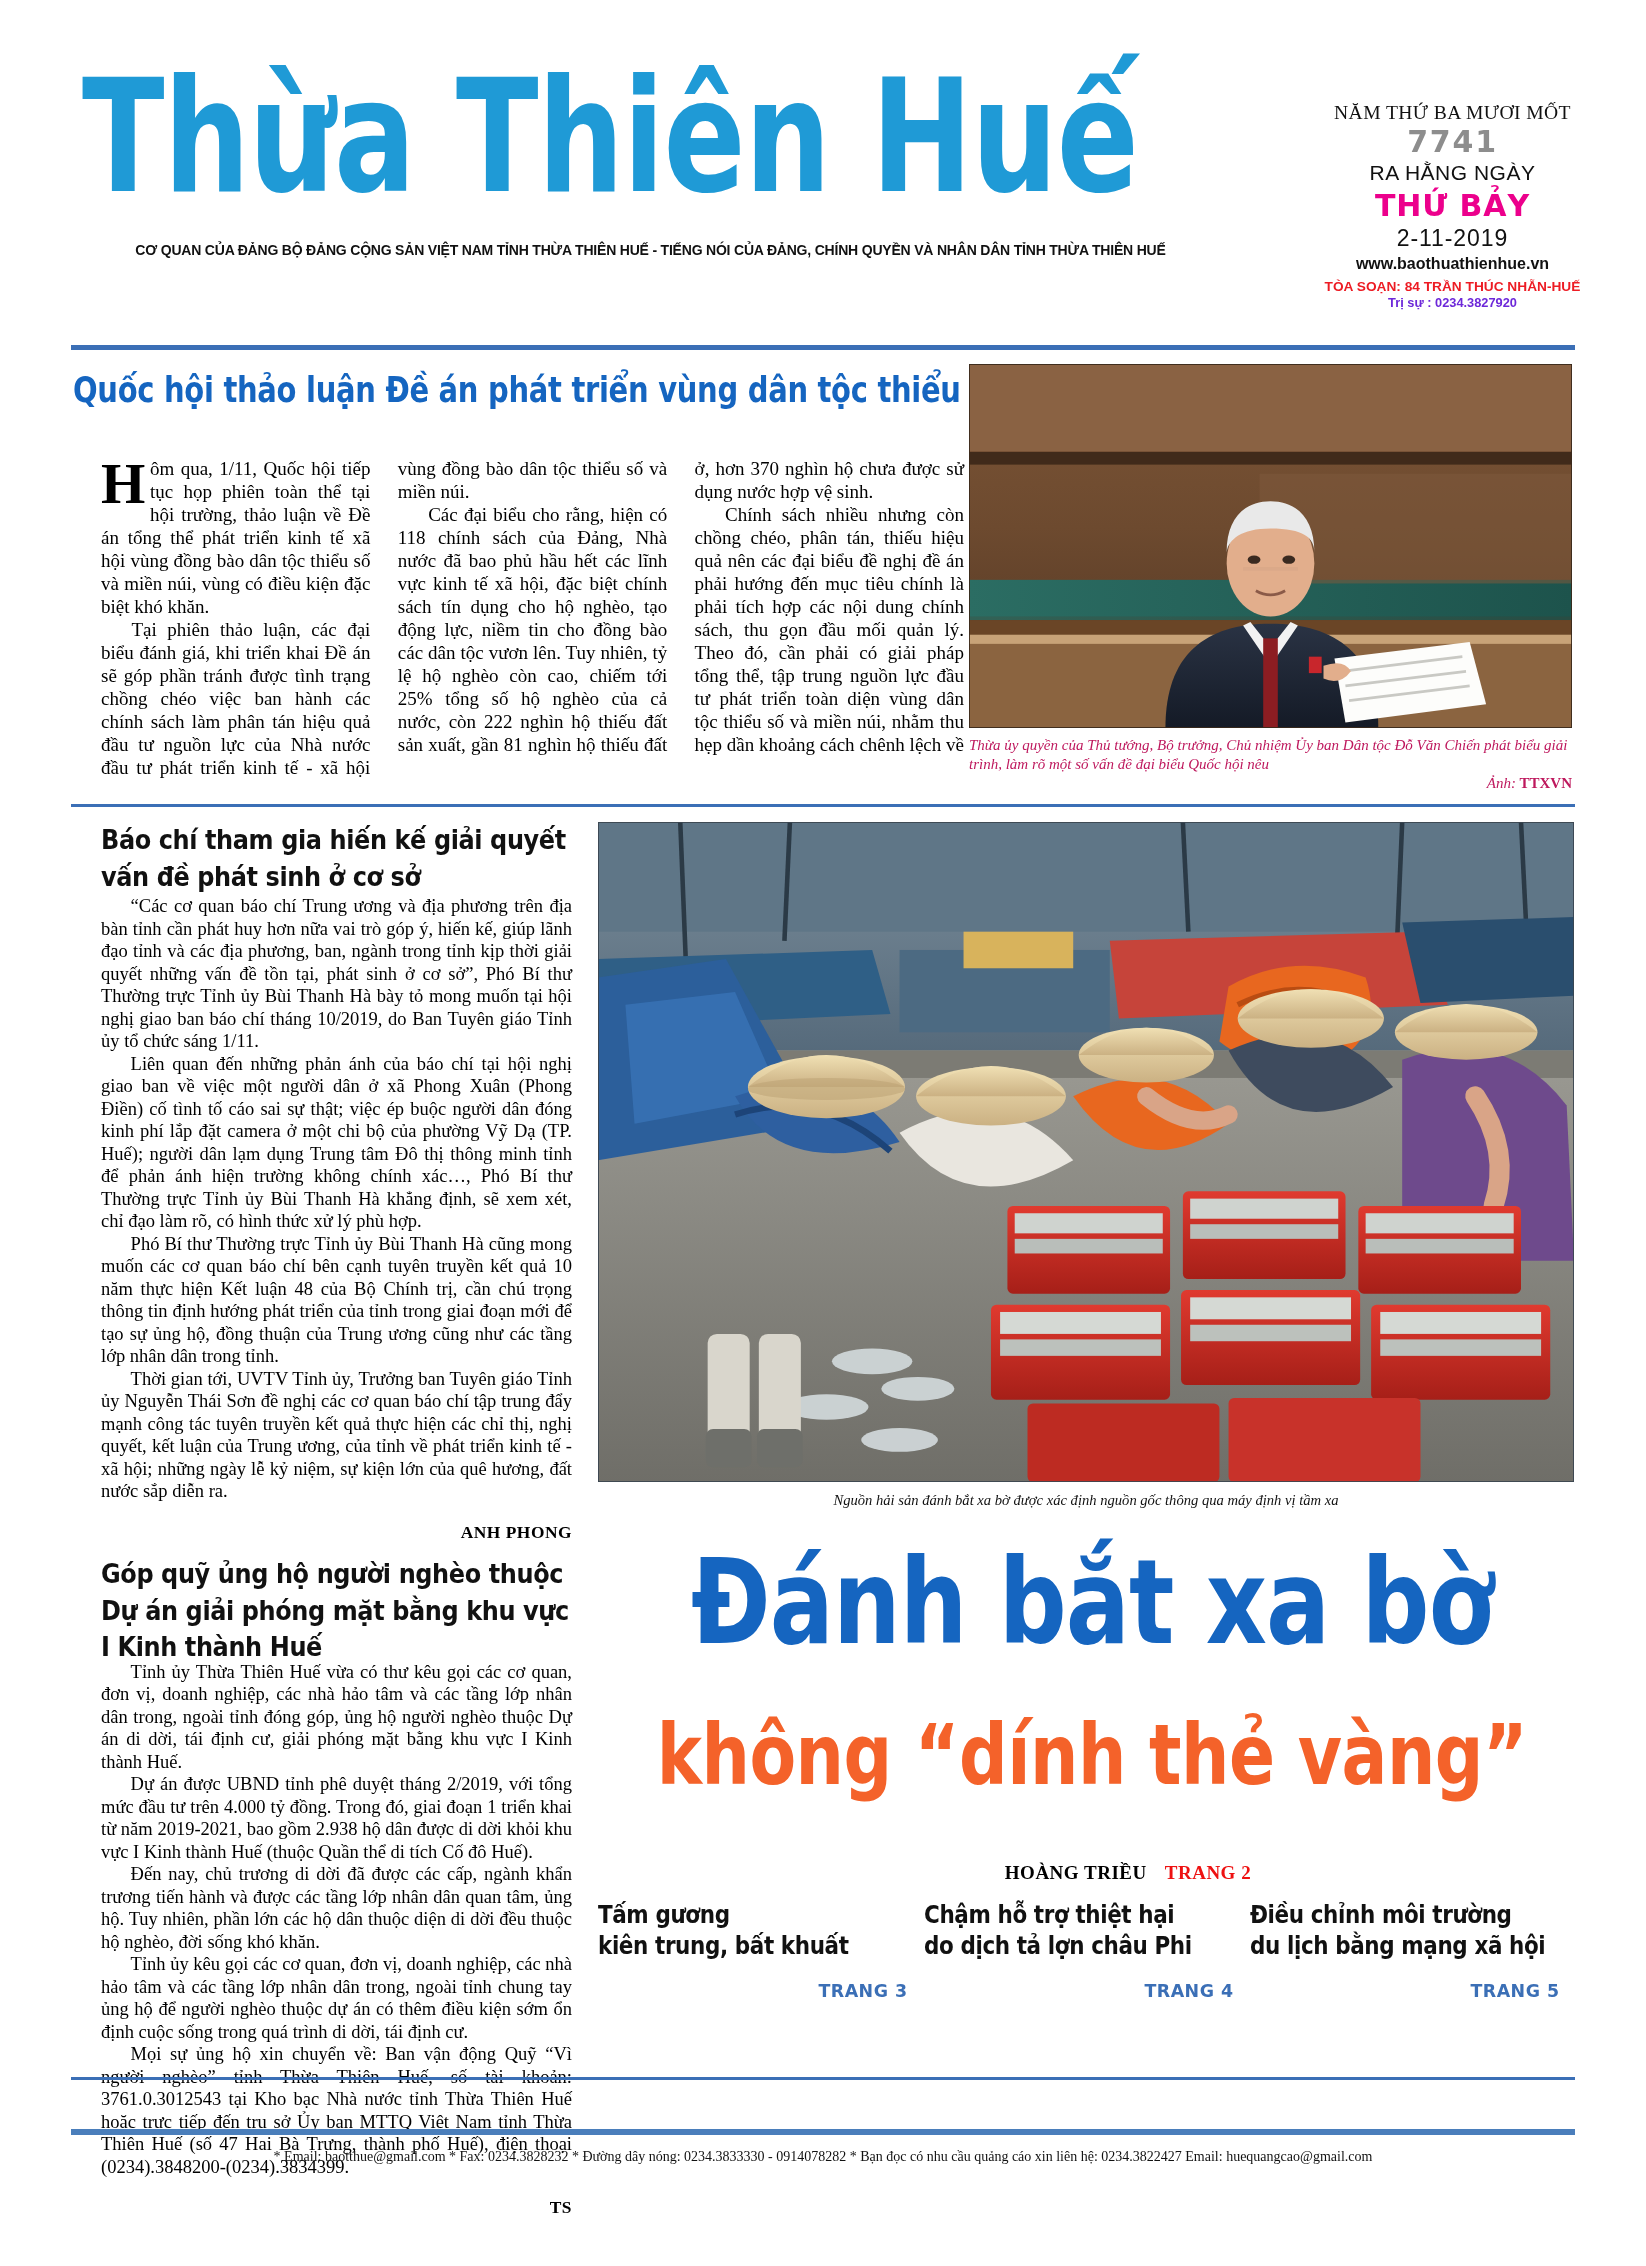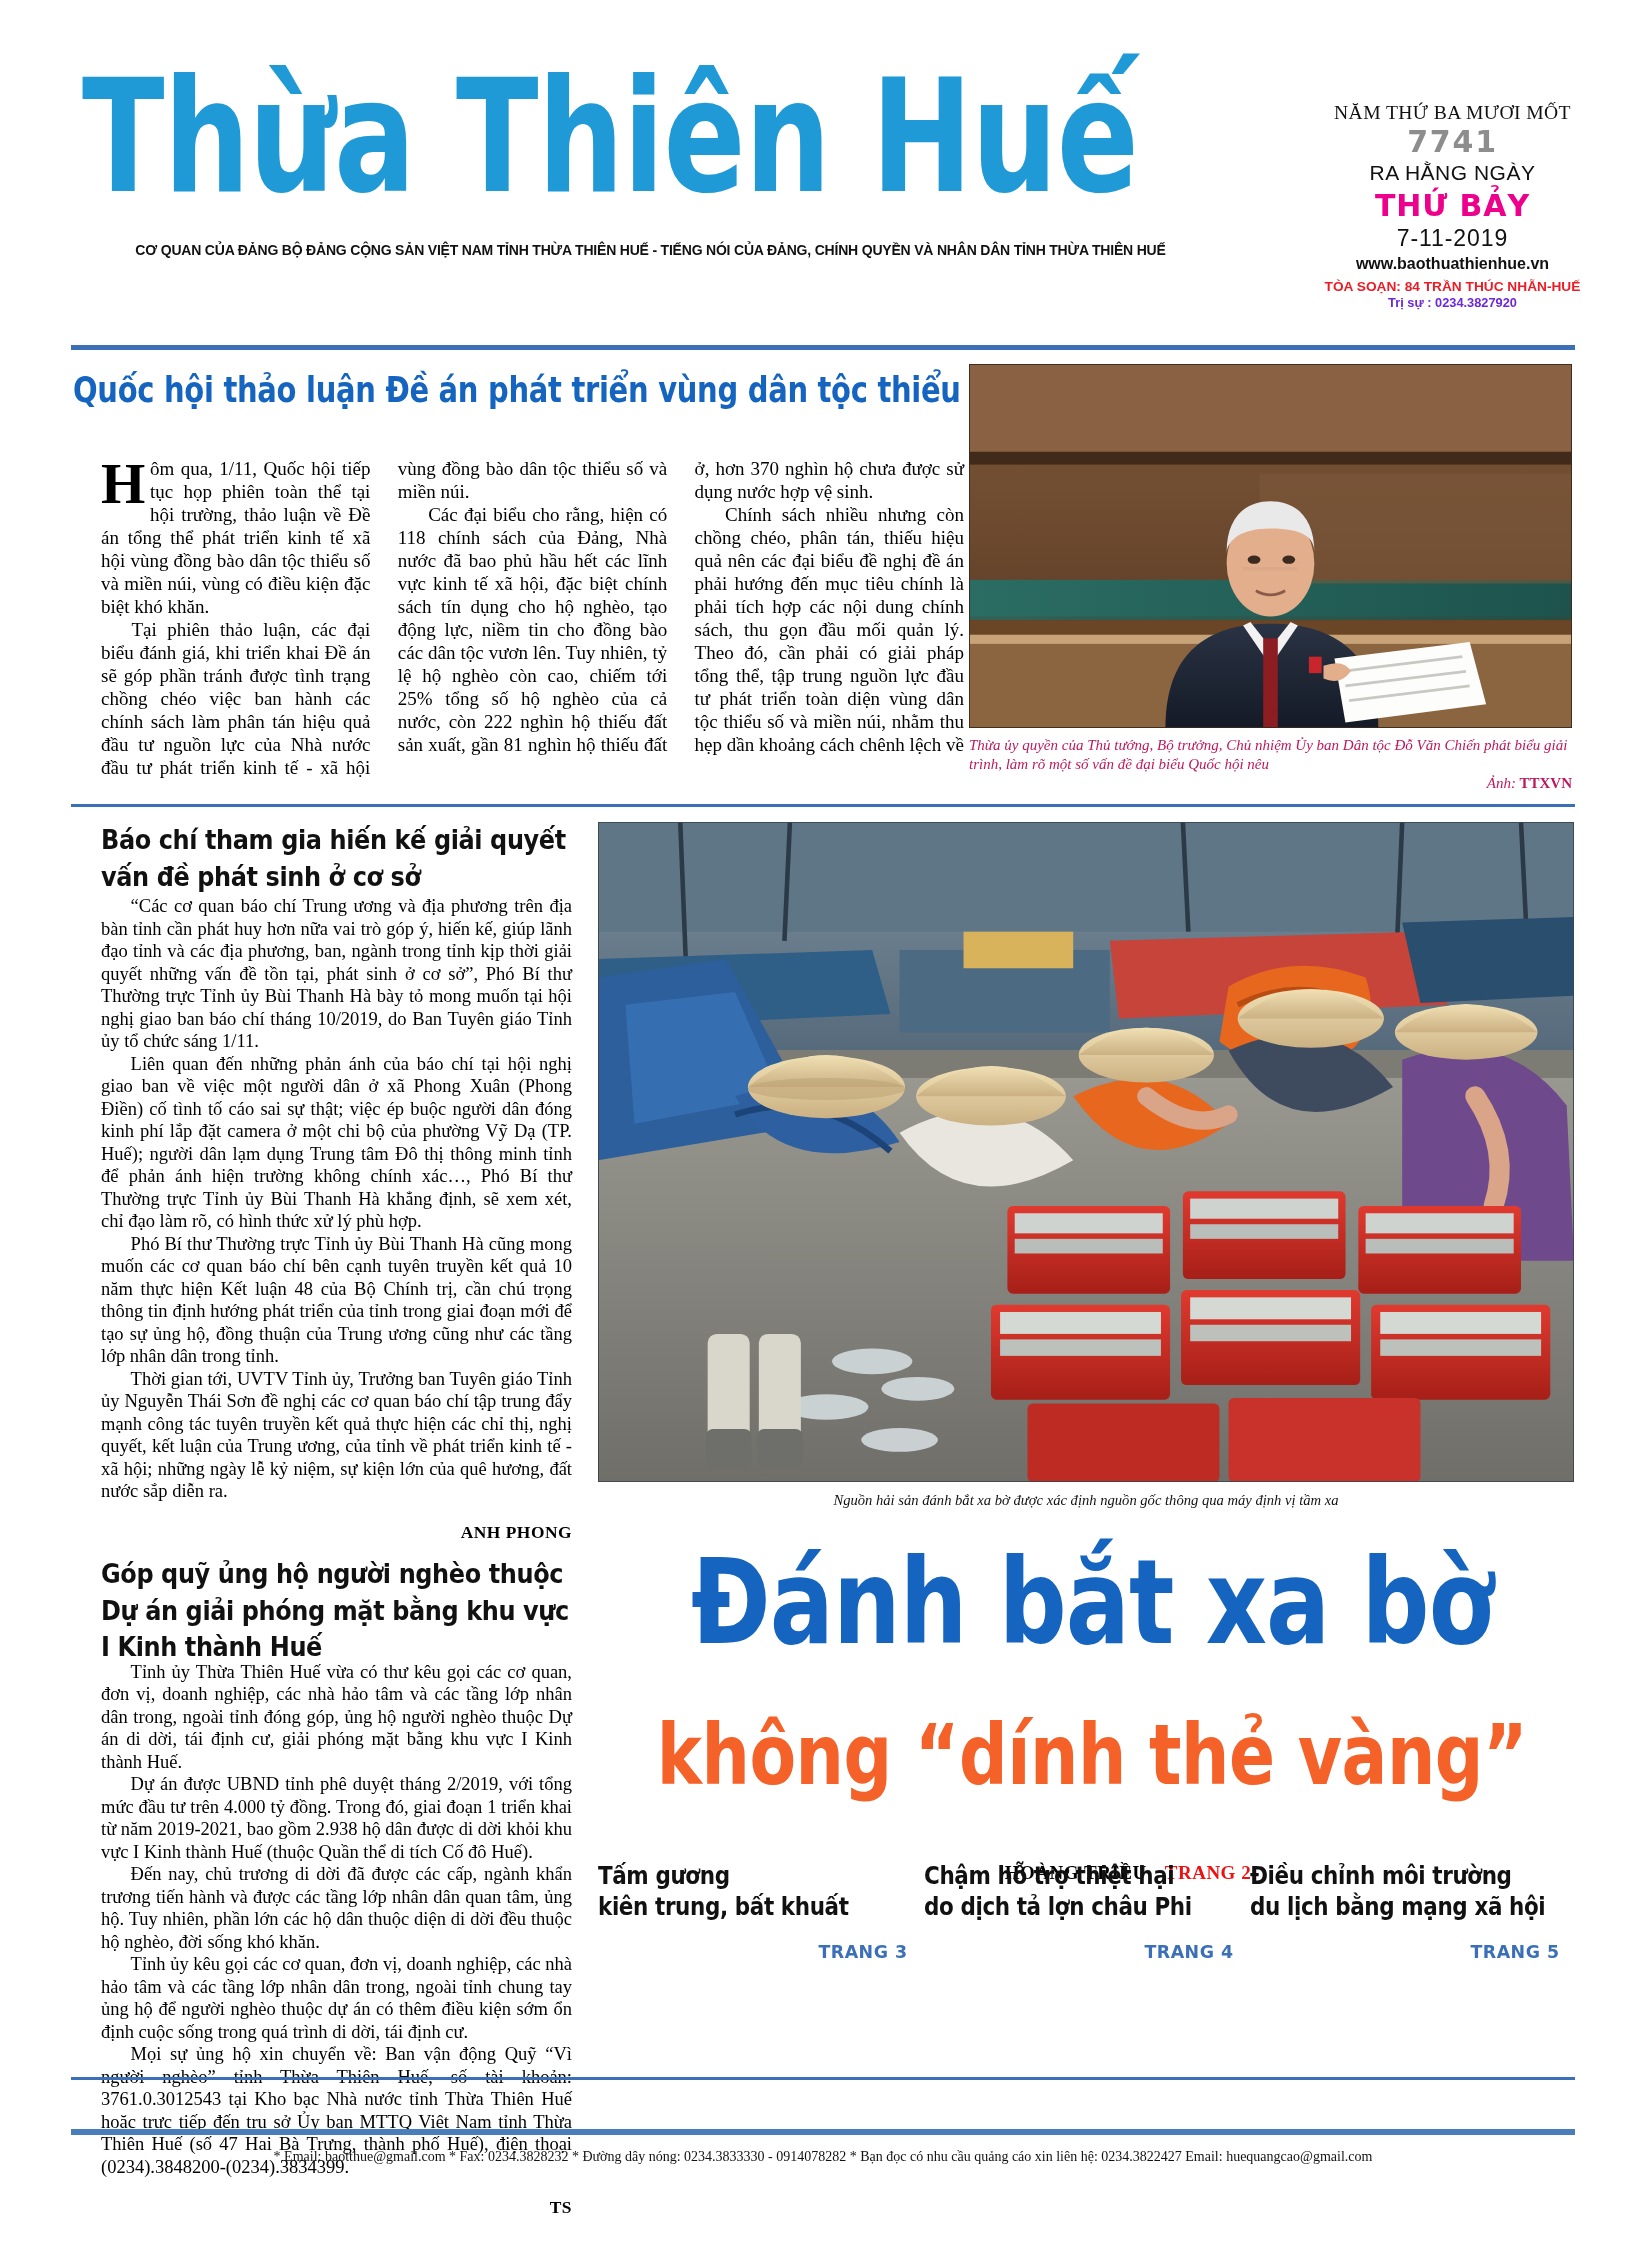--- a/index.html
+++ b/index.html
@@ -181,21 +181,21 @@
   }
   .feat-credit{
     position:absolute;left:639px;top:1862px;width:978px;
     text-align:center;font-family:"Liberation Serif", serif;
     font-weight:bold;font-size:19px;letter-spacing:0.5px;
   }
   .feat-credit .pg{color:#ee1111;margin-left:12.8px;}
 
   
   .teasers{
-    position:absolute;left:598px;top:1860px;width:978px;height:102px;
+    position:absolute;left:598px;top:1899px;width:978px;height:102px;
     display:flex;
   }
   .teaser{flex:1;position:relative;padding-right:16.4px;}
   .teaser .t-title{
     font-family:"DejaVu Sans", sans-serif;font-weight:bold;
     font-size:21.5px;line-height:27.4px;color:#111;letter-spacing:-0.4px;
     transform:scaleY(1.15);transform-origin:left top;
   }
   .teaser .t-page{
     position:absolute;right:16.4px;bottom:0px;
@@ -224,21 +224,21 @@
       <div class="logo">Thừa Thiên Huế</div>
     </div>
 
     <div class="tagline">CƠ QUAN CỦA ĐẢNG BỘ ĐẢNG CỘNG SẢN VIỆT NAM TỈNH THỪA THIÊN HUẾ  -  TIẾNG NÓI CỦA ĐẢNG, CHÍNH QUYỀN VÀ NHÂN DÂN TỈNH THỪA THIÊN HUẾ</div>
 
     <div class="mast-right">
       <div class="mr-year">NĂM THỨ BA MƯƠI MỐT</div>
       <div class="mr-issue">7741</div>
       <div class="mr-freq">RA HẰNG NGÀY</div>
       <div class="mr-day">THỨ BẢY</div>
-      <div class="mr-date">7-11-2019</div>
+      <div class="mr-date">2-11-2019</div>
       <div class="mr-web">www.baothuathienhue.vn</div>
       <div class="mr-addr">TÒA SOẠN: 84 TRẦN THÚC NHẪN-HUẾ</div>
       <div class="mr-phone">Trị sự : 0234.3827920</div>
     </div>
   </div>
 
   <div class="rule rule-top"></div>
 
   <div class="lead-head">Quốc hội thảo luận Đề án phát triển vùng dân tộc thiểu số</div>
 

